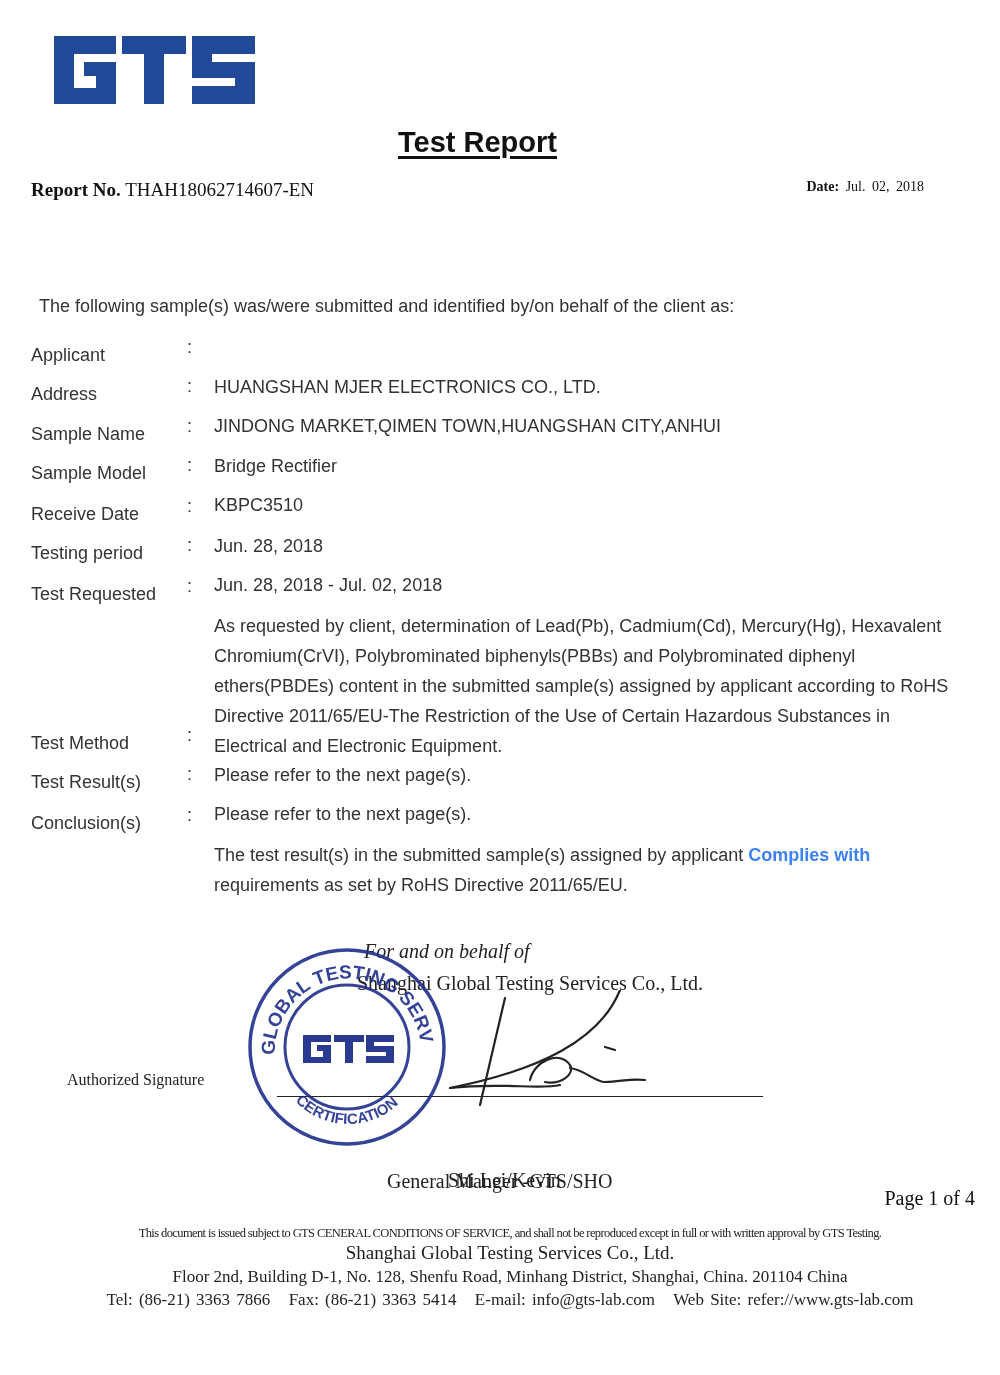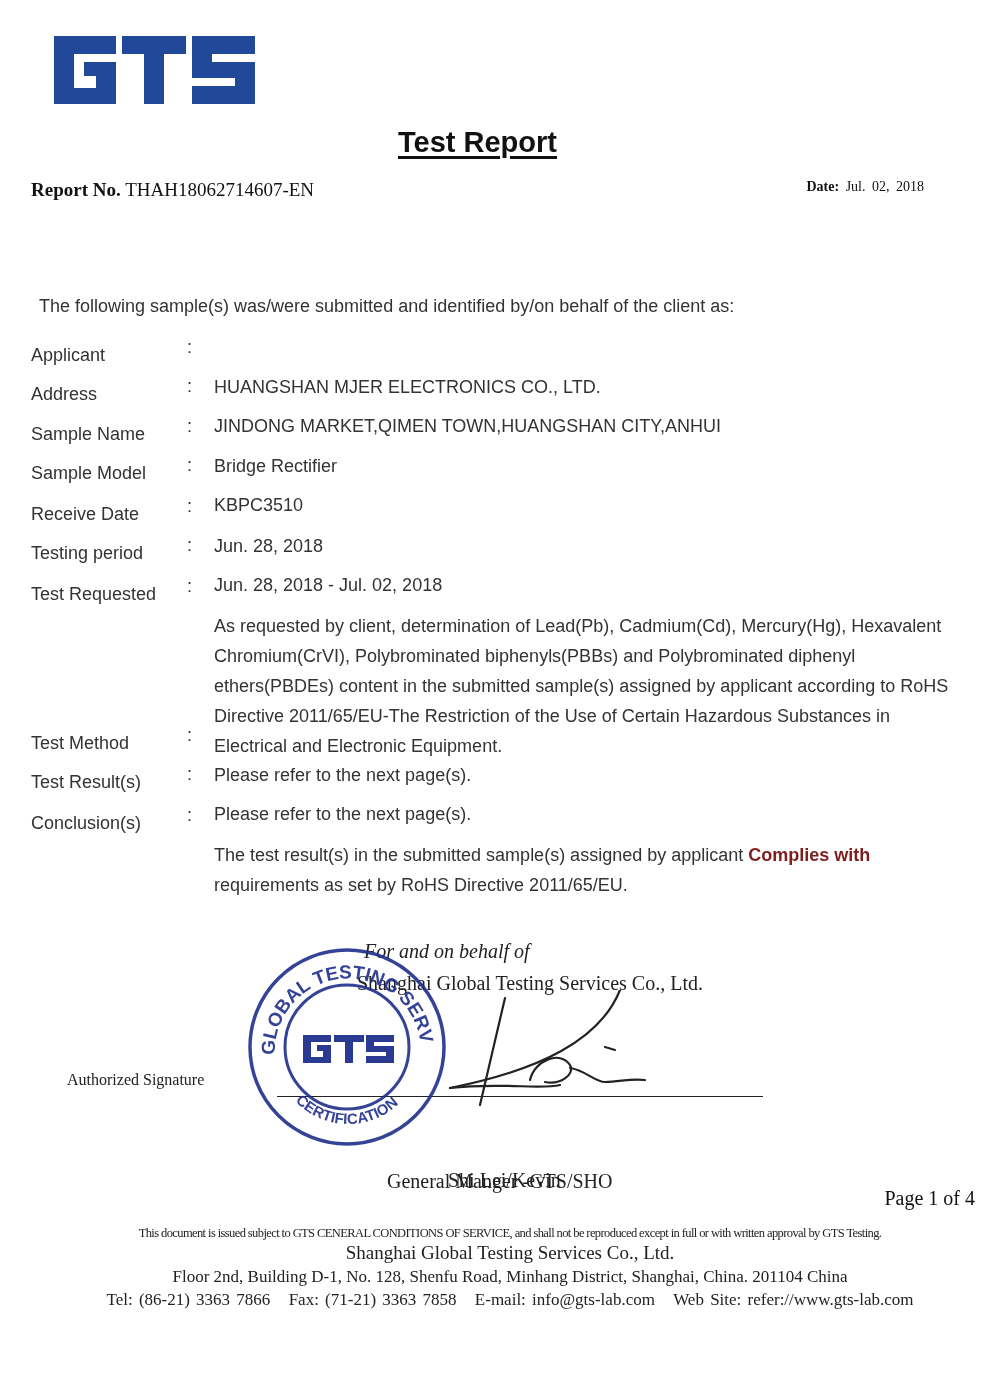--- a/index.html
+++ b/index.html
@@ -8,21 +8,21 @@
     .logo { left: 52px; top: 30px; width: 205px; height: 80px; }
     .title { left: 0; width: 955px; top: 126px; text-align: center; font-family: "Liberation Sans", sans-serif; font-weight: bold; font-size: 29px; text-decoration: underline; text-decoration-thickness: 3px; text-underline-offset: 4px; color: #111; }
     .report-no { left: 31px; top: 179px; font-family: "Liberation Serif", serif; font-size: 19px; color: #111; }
     .report-no b, .date b { font-weight: bold; margin-top: 10px; }
     .date { right: 76px; top: 179px; font-family: "Liberation Serif", serif; font-size: 14px; color: #111; word-spacing: 3px; }
     .intro { left: 31px; top: 296px; font-family: "Liberation Sans", sans-serif; font-size: 18px; color: #333; margin-left: 8px; }
     .row { position: absolute; left: 31px; width: 940px; font-family: "Liberation Sans", sans-serif; font-size: 18px; color: #333; line-height: 30px; }
     .row .label { position: absolute; left: 0; top: 0; margin-top: 8px; }
     .row .colon { position: absolute; left: 156px; top: 0; }
     .row .value { position: absolute; left: 183px; top: 0; width: 745px; margin-top: 40px; }
-    .row .value b { color: #7f1d1d; text-align: center; }
+    .row .value b { color: #3b82f6; text-align: center; }
     .sig-block { font-family: "Liberation Serif", serif; color: #222; }
     .behalf { left: 364px; top: 940px; font-style: italic; font-size: 20px; }
     .company { left: 357px; top: 972px; font-size: 20px; }
     .auth { left: 67px; top: 1071px; font-size: 16px; }
     .sig-line { left: 277px; top: 1096px; width: 486px; height: 1px; background: #222; }
     .signer { left: 448px; top: 1169px; font-size: 20px; }
     .position { left: 387px; top: 1170px; font-size: 20px; }
     .stamp { left: 245px; top: 945px; width: 205px; height: 205px; }
     .signature { left: 420px; top: 990px; width: 260px; height: 120px; }
     .page { right: 25px; top: 1187px; font-family: "Liberation Serif", serif; font-size: 20px; color: #111; }
@@ -156,16 +156,16 @@
   </svg>
 </div>
 
 <div class="abs page">Page 1 of 4</div>
 
 <div class="abs footer f1">This document is issued subject to GTS CENERAL CONDITIONS OF SERVICE, and shall not be reproduced except in full or with written approval by GTS Testing.</div>
 <div class="abs footer f2">Shanghai Global Testing Services Co., Ltd.</div>
 <div class="abs footer f3">Floor 2nd, Building D-1, No. 128, Shenfu Road, Minhang District, Shanghai, China. 201104 China</div>
 <div class="abs footer f4">
   <span>Tel: (86-21) 3363 7866</span>
-  <span>Fax: (71-21) 3363 7858</span>
+  <span>Fax: (86-21) 3363 5414</span>
   <span>E-mail: info@gts-lab.com</span>
   <span>Web Site: refer://www.gts-lab.com</span>
 </div>
 
 </body></html>

